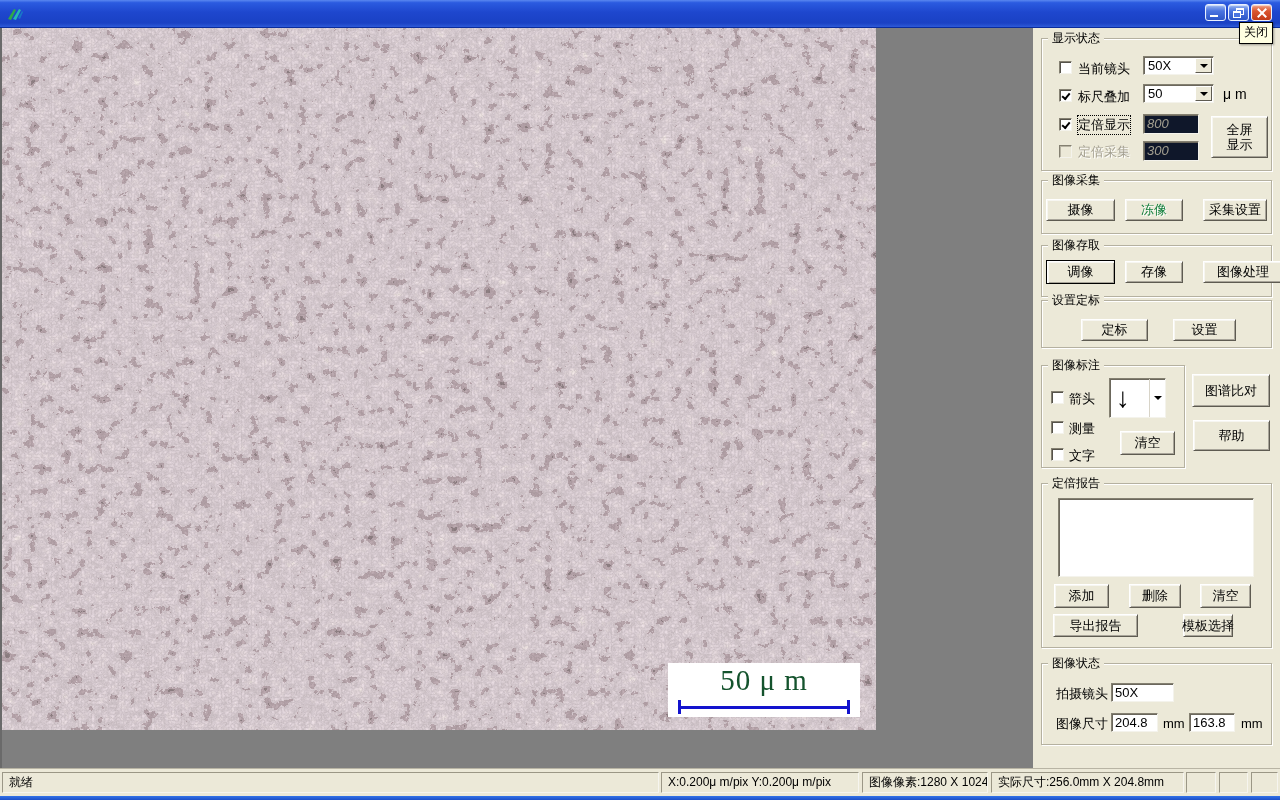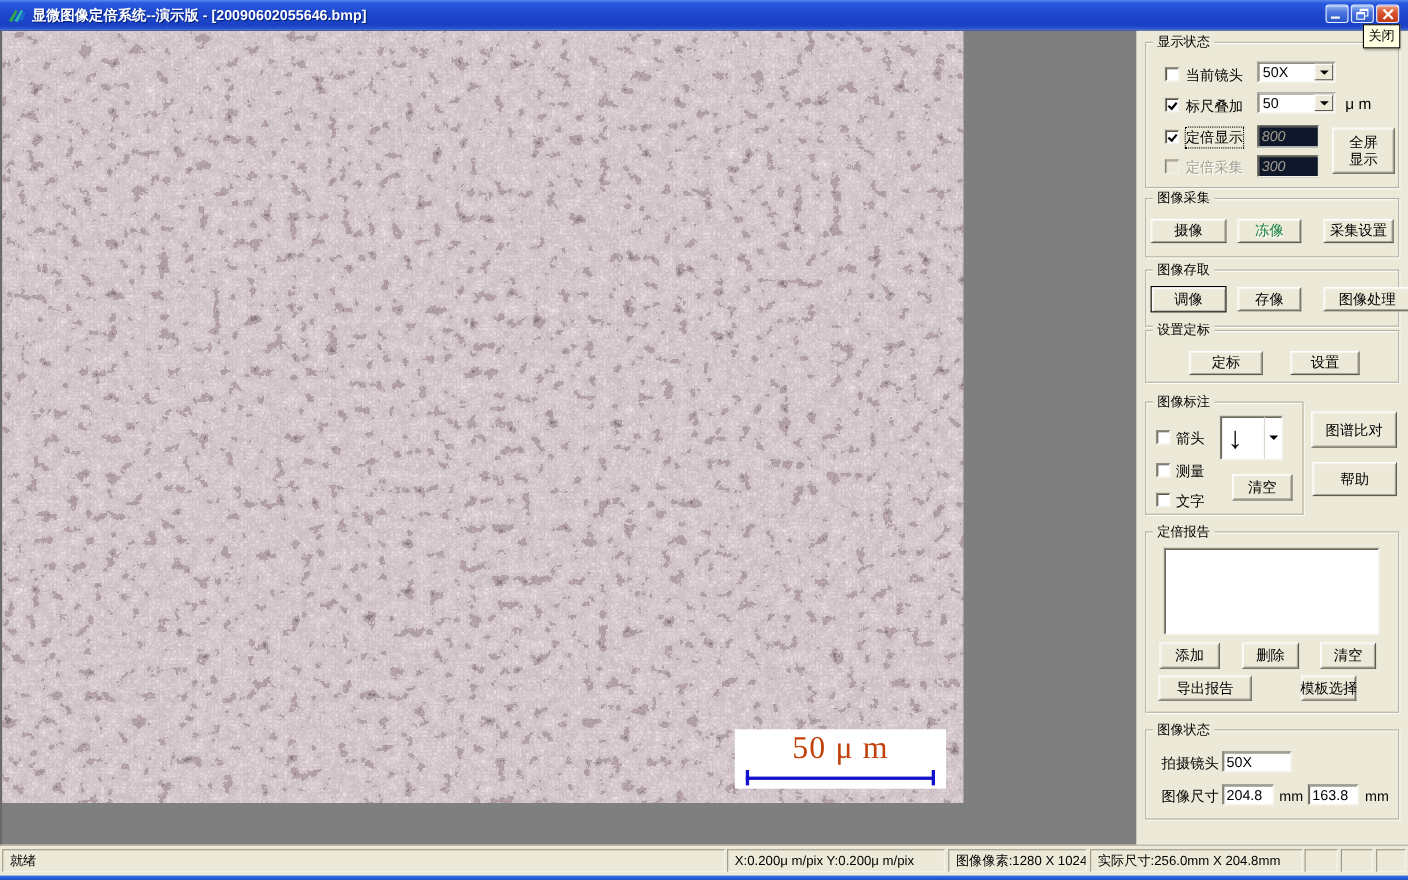--- a/index.html
+++ b/index.html
@@ -47,21 +47,21 @@
     position:absolute; left:0; top:28px; width:1280px; height:740px;
     background:#7F7F7F; border-left:2px solid #6A6A6A; z-index:1;
   }
   .micro-wrap { position:absolute; left:0; top:0; width:874px; height:702px; overflow:hidden; }
   .scalebar {
     position:absolute; left:666px; top:635px; width:192px; height:54px;
     background:#FFFFFF; z-index:3;
   }
   .scalebar-text {
     position:absolute; left:0; top:1px; width:100%; text-align:center;
-    font-family:"Liberation Serif", serif; font-size:29px; color:#c2410c; letter-spacing:1px;
+    font-family:"Liberation Serif", serif; font-size:29px; color:#14532d; letter-spacing:1px;
   }
   .scalebar-line { position:absolute; left:10px; top:43px; width:172px; height:3px; background:#1313CE; }
   .scalebar-tick { position:absolute; top:37px; width:3px; height:14px; background:#1313CE; }
   .scalebar-tick.left { left:10px; } .scalebar-tick.right { left:179px; }
 
   
   .panel { position:absolute; left:1033px; top:28px; width:247px; height:740px; background:#ECE9D8; z-index:2; }
   .groupbox { position:absolute; border:1px solid #B5B1A0; box-shadow:inset 1px 1px 0 #FFFFFF, 1px 1px 0 #FFFFFF; }
   .legend { position:absolute; top:-8px; left:6px; background:#ECE9D8; padding:0 4px; font-size:12px; line-height:14px; white-space:nowrap; }
 
@@ -128,21 +128,20 @@
 <body>
 
 <div id="window">
 
   <div class="titlebar">
     <svg class="app-icon" viewBox="0 0 18 16">
       <path d="M2 13 L8 3 L10 4 L5 14 Z" fill="#2FA848"></path>
       <path d="M7 13 L13 3 L15 4 L10 14 Z" fill="#28B8B0"></path>
       <path d="M12 12 L16 5 L17 6 L14 13 Z" fill="#1878C8"></path>
     </svg>
-    <span class="title-text">显微图像定倍系统--演示版 - [20090602055646.bmp]</span>
     <div class="win-buttons">
       <div class="win-btn">
           <span class="glyph-min"></span>
         </div>
       <div class="win-btn">
         <span class="glyph-restore-back"></span>
         <span class="glyph-restore-front"></span>
       </div>
       <div class="win-btn close">
           <span class="glyph-close"></span>

